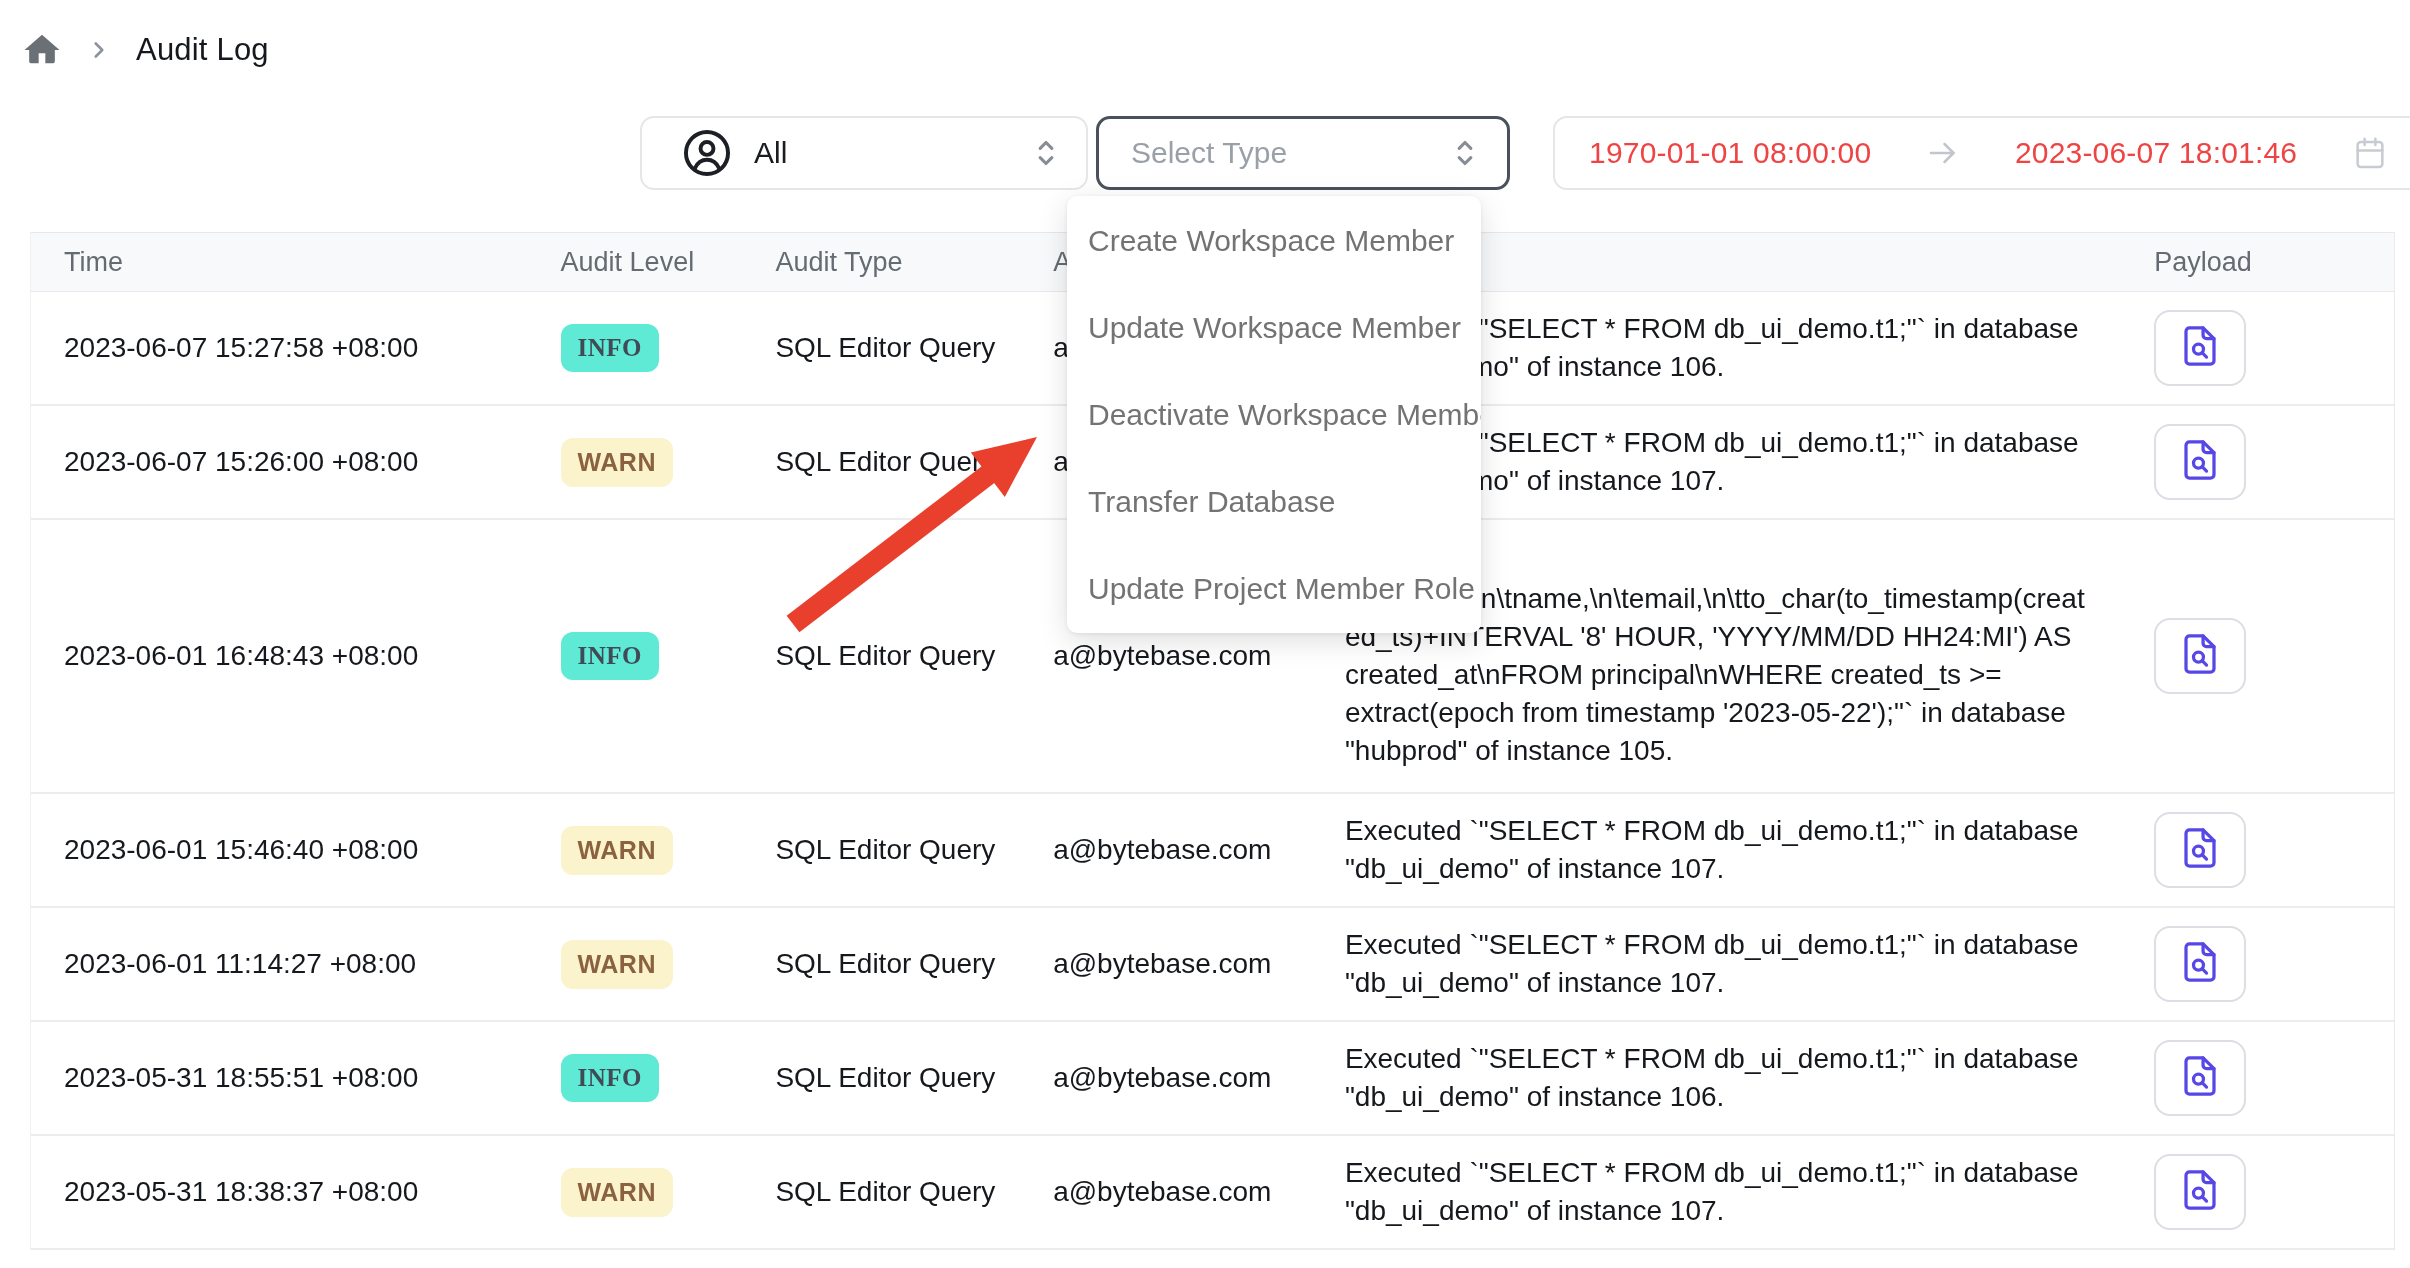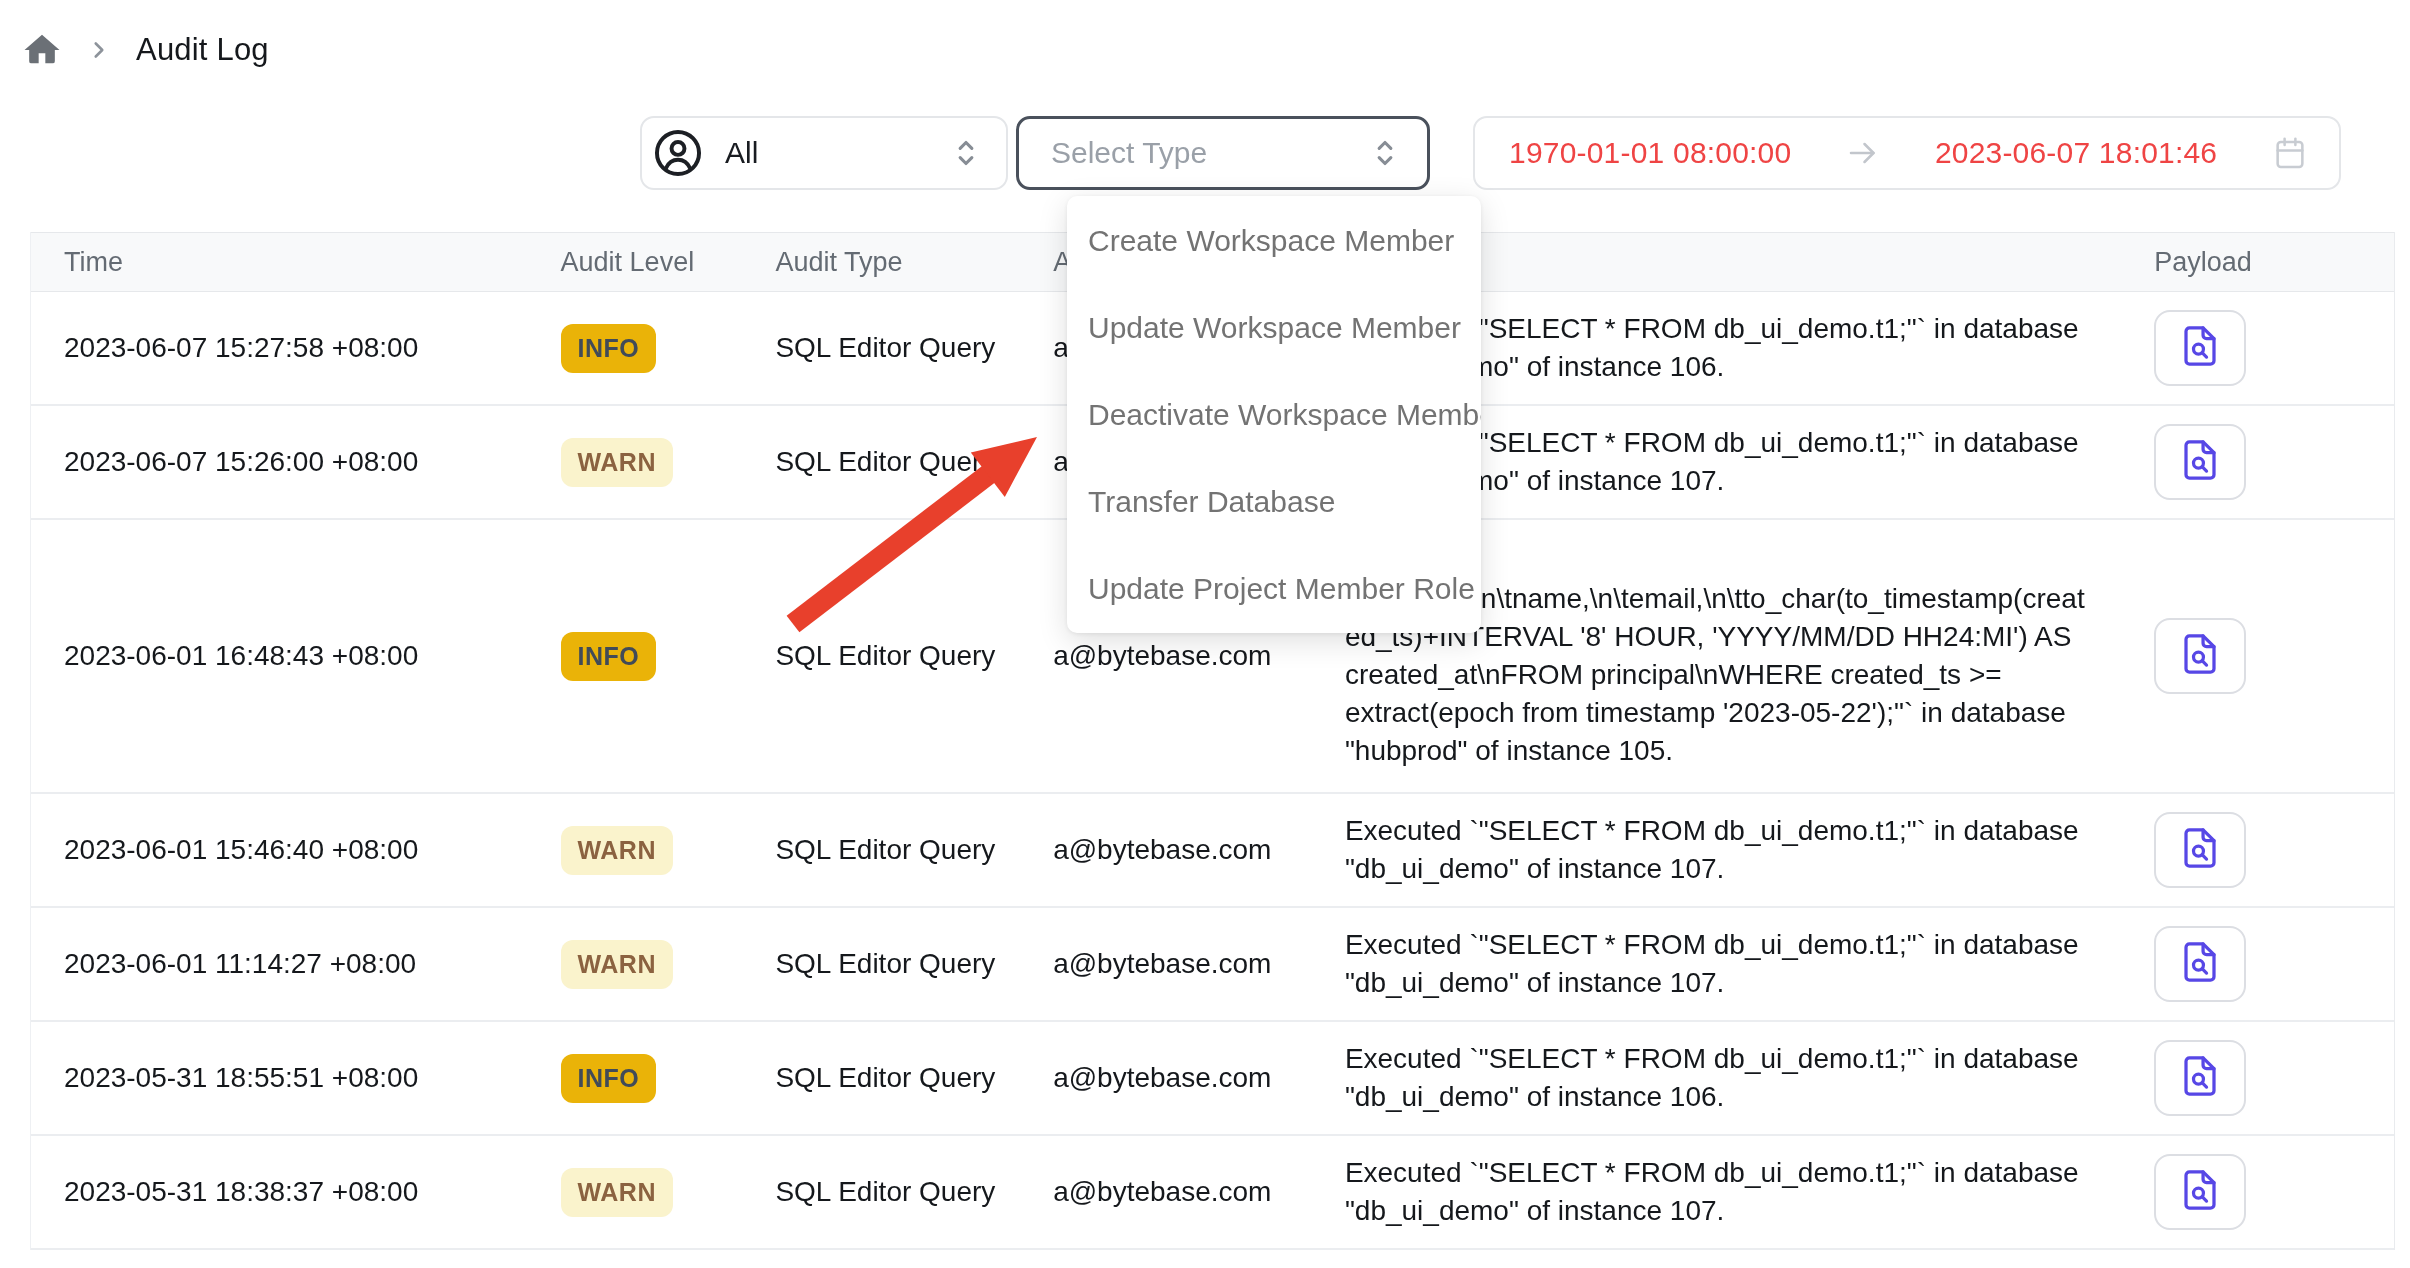--- a/index.html
+++ b/index.html
@@ -19,21 +19,21 @@
   .crumb-home { display: inline-flex; color: #6b7076; cursor: pointer; }
   .crumb-sep  { display: inline-flex; color: #8d939b; }
   .crumb-title { font-size: 31px; font-weight: 500; color: #15181c; letter-spacing: .2px; }
 
   
   .filters { position: absolute; left: 640px; top: 116px; display: flex; align-items: center; }
   .select {
     height: 74px; background: #fff; border: 2px solid #e4e6e9; border-radius: 14px;
     display: flex; align-items: center; cursor: pointer;
   }
-  .actor-select { width: 368px; padding: 0 26px 0 11px; }
+  .actor-select { width: 448px; padding: 0 26px 0 40px; }
   .type-select  { width: 414px; margin-left: 8px; border: 3px solid #4a515c; padding: 0 28px 0 32px; }
   .sel-icon { display: inline-flex; color: #1c1f24; margin-right: 22px; }
   .sel-value { font-size: 30px; color: #191c21; flex: 1; }
   .sel-placeholder { font-size: 30px; color: #9aa0a8; flex: 1; }
   .updown { display: inline-flex; color: #878d95; }
   .daterange {
     height: 74px; width: 868px; margin-left: 43px;
     border: 2px solid #e4e6e9; border-radius: 14px; background: #fff;
     display: flex; align-items: center; justify-content: space-between;
     padding: 0 30px 0 34px; cursor: pointer;
@@ -61,21 +61,21 @@
   .col-level   { width: 215px; }
   .col-type    { width: 278px; }
   .col-actor   { width: 292px; }
   .col-comment { width: 782px; padding-right: 32px; line-height: 38px; overflow-wrap: anywhere; }
   .col-payload { width: 268px; padding-left: 28px; }
   .cell-text { font-size: 28px; color: #15181c; }
   .badge {
     display: inline-block; font-size: 25px; font-weight: 700; letter-spacing: .5px;
     padding: 10px 17px; border-radius: 12px;
   }
-  .badge-info { background: #eab308; color: #414b58; }
+  .badge-info { background: #5eead4; color: #414b58; font-family: Liberation Serif, serif; }
   .badge-warn { background: #faf3cc; color: #8b6240; }
   .payload-btn {
     width: 92px; height: 76px; background: #fff; border: 2px solid #dcdee3; border-radius: 16px;
     display: flex; align-items: center; justify-content: center; cursor: pointer; color: #5747e6;
   }
 
   
   .type-menu {
     position: absolute; left: 1067px; top: 196px; width: 414px; height: 437px;
     background: #fff; border-radius: 10px; z-index: 30;

